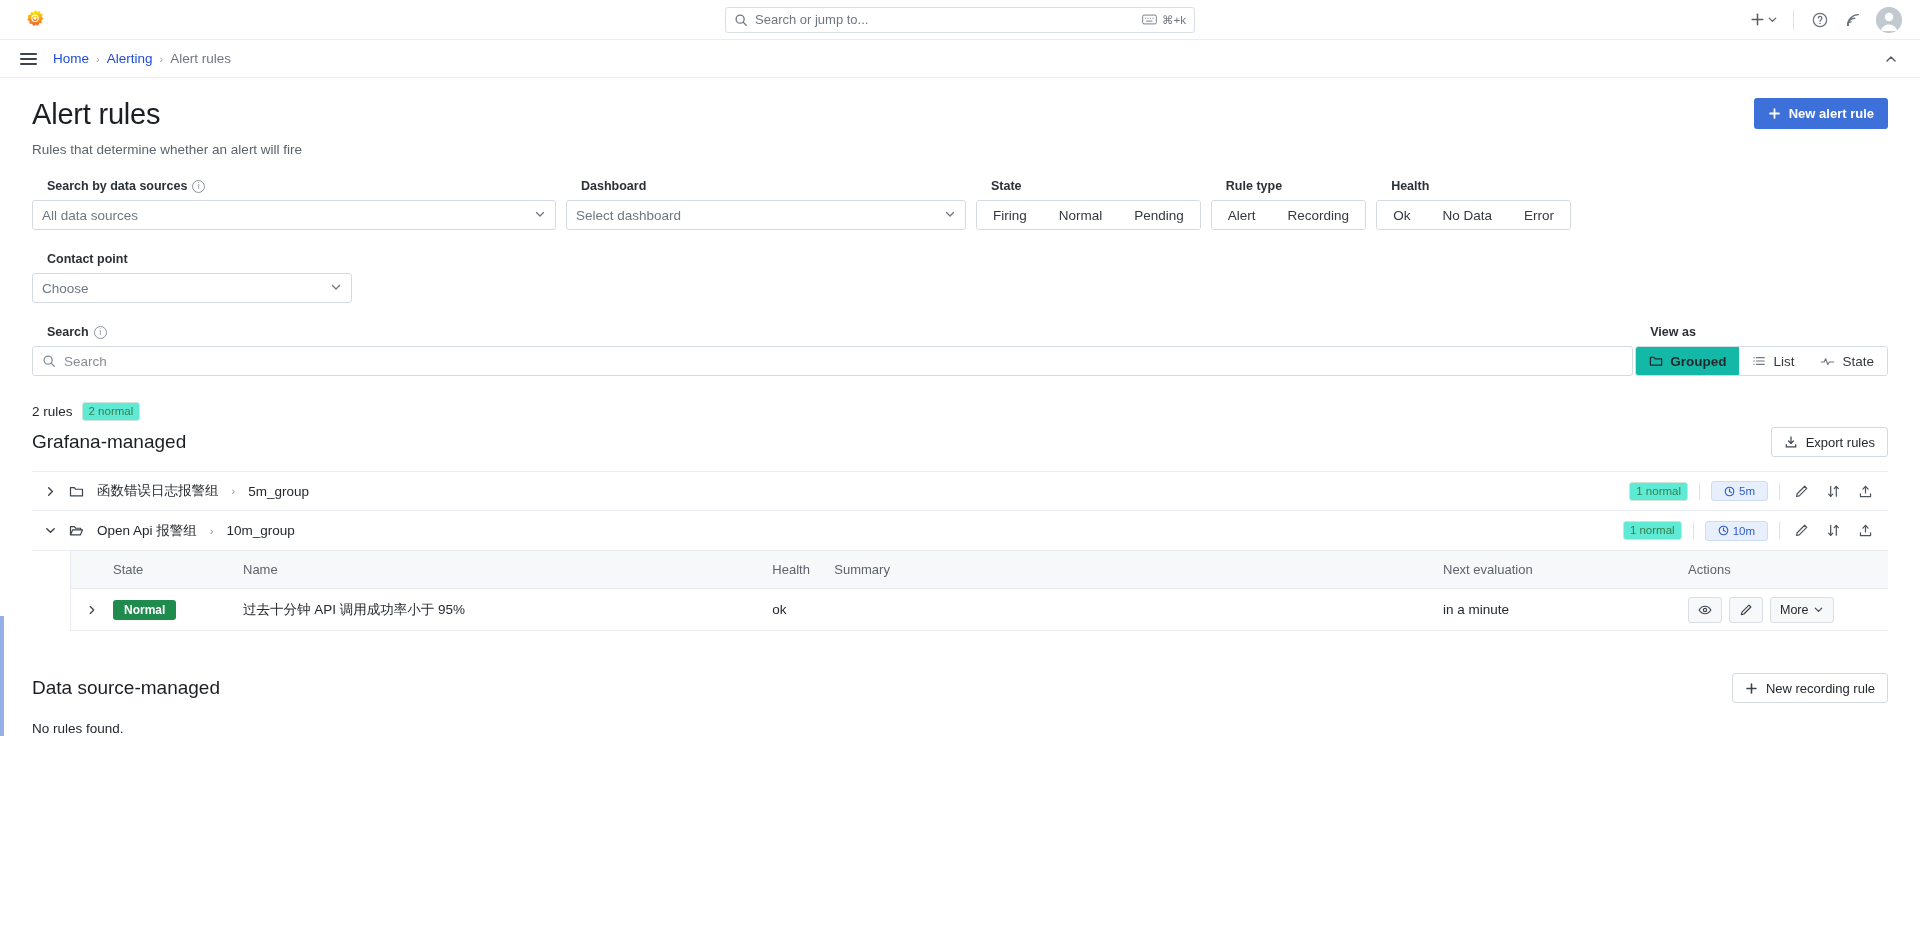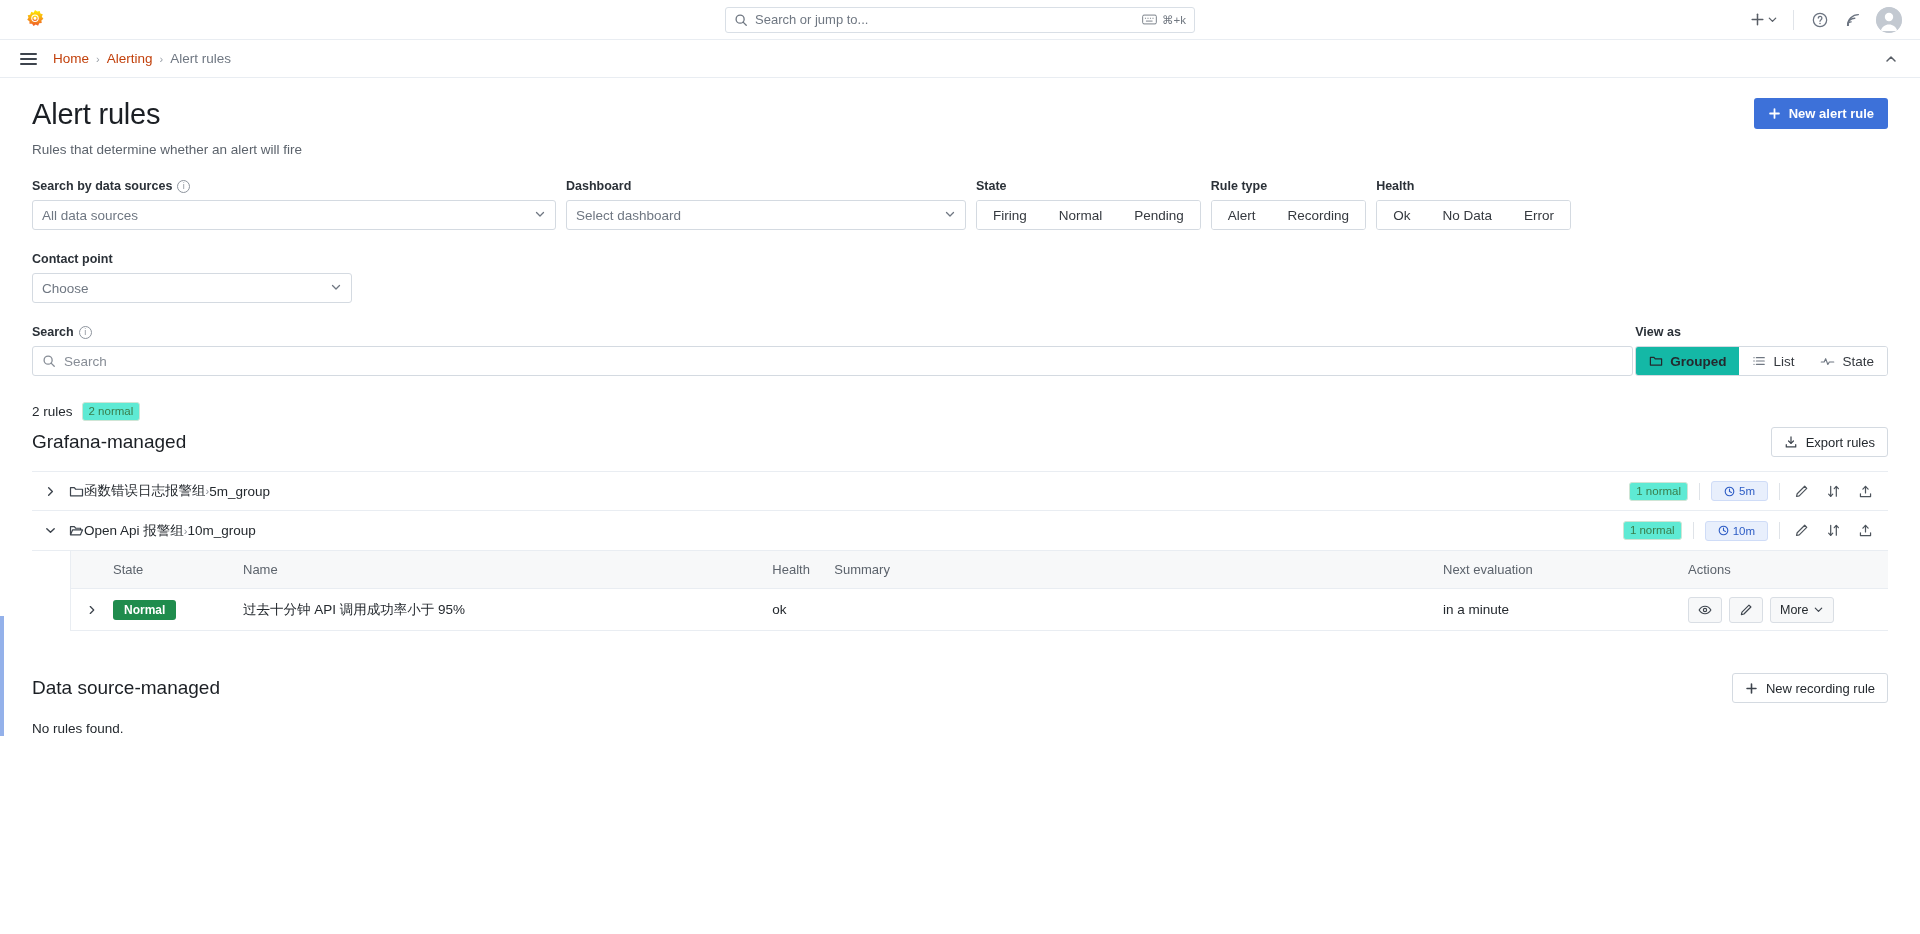--- a/index.html
+++ b/index.html
@@ -87,21 +87,21 @@
     height: 38px;
     display: flex;
     align-items: center;
     padding: 0 18px;
     border-bottom: 1px solid #e9edf2;
     gap: 14px;
   }
   .burger { display: flex; flex-direction: column; gap: 3px; cursor: pointer; padding: 4px 2px; }
   .burger i { display: block; width: 17px; height: 2px; background: #3d444d; border-radius: 1px; }
   .crumbs { display: flex; align-items: center; gap: 7px; font-size: 13.5px; }
-  .crumbs a { color: #c2410c; text-decoration: none; cursor: pointer; }
+  .crumbs a { color: #1d4ed8; text-decoration: none; cursor: pointer; }
   .crumbs .sep { color: #9aa0a8; font-size: 11px; }
   .crumbs .cur { color: #6f7782; }
   .collapse-chev { margin-left: auto; color: #585e66; cursor: pointer; padding: 4px; }
 
   
   .page { padding: 20px 32px 0 32px; position: relative; }
 
   .page-head { display: flex; align-items: flex-start; }
   .page-title { font-size: 29px; font-weight: 400; letter-spacing: -0.2px; color: #1b1f24; }
   .page-sub { font-size: 13.5px; color: #5c636c; margin-top: 11px; }
@@ -124,21 +124,21 @@
   }
 
   
   .filters { margin-top: 22px; display: flex; align-items: flex-end; gap: 10px; flex-wrap: wrap; }
   .fgroup { display: flex; flex-direction: column; }
   .flabel {
     font-size: 12.5px;
     font-weight: 600;
     color: #2b3138;
     margin-bottom: 7px;
-    display: flex; align-items: center; gap: 5px;
+    display: flex; align-items: center; gap: 5px; margin-left: 15px;
   }
   .info-i {
     width: 13px; height: 13px; border-radius: 50%;
     border: 1px solid #8d949d; color: #8d949d;
     font-size: 9px; line-height: 11px; text-align: center;
     font-weight: 400; cursor: pointer; font-style: normal;
   }
   .select-ctl {
     height: 30px;
     border: 1px solid #d4dae1;
@@ -230,21 +230,21 @@
     border-bottom: 1px solid #e9edf2;
     height: 40px;
     display: flex;
     align-items: center;
     padding: 0 12px 0 10px;
     gap: 10px;
     background: #fff;
   }
   .group-row + .group-row { margin-top: 0; border-top: none; }
   .chev-btn { cursor: pointer; color: #3d444d; display: flex; align-items: center; padding: 2px; }
-  .grp-name { display: flex; align-items: center; gap: 0; font-size: 13.5px; color: #24292e; }
+  .grp-name { display: flex; align-items: center; gap: 13px; font-size: 13.5px; color: #24292e; }
   .grp-name .sep { color: #8b9099; font-size: 11px; }
   .grp-right { margin-left: auto; display: flex; align-items: center; gap: 11px; }
   .pipe { width: 1px; height: 17px; background: #dfe3e8; }
   .badge-time {
     background: #e8effc;
     color: #2c5cc5;
     border: 1px solid #cfdcf7;
     border-radius: 3px;
     font-size: 11.5px;
     padding: 1px 12px;

